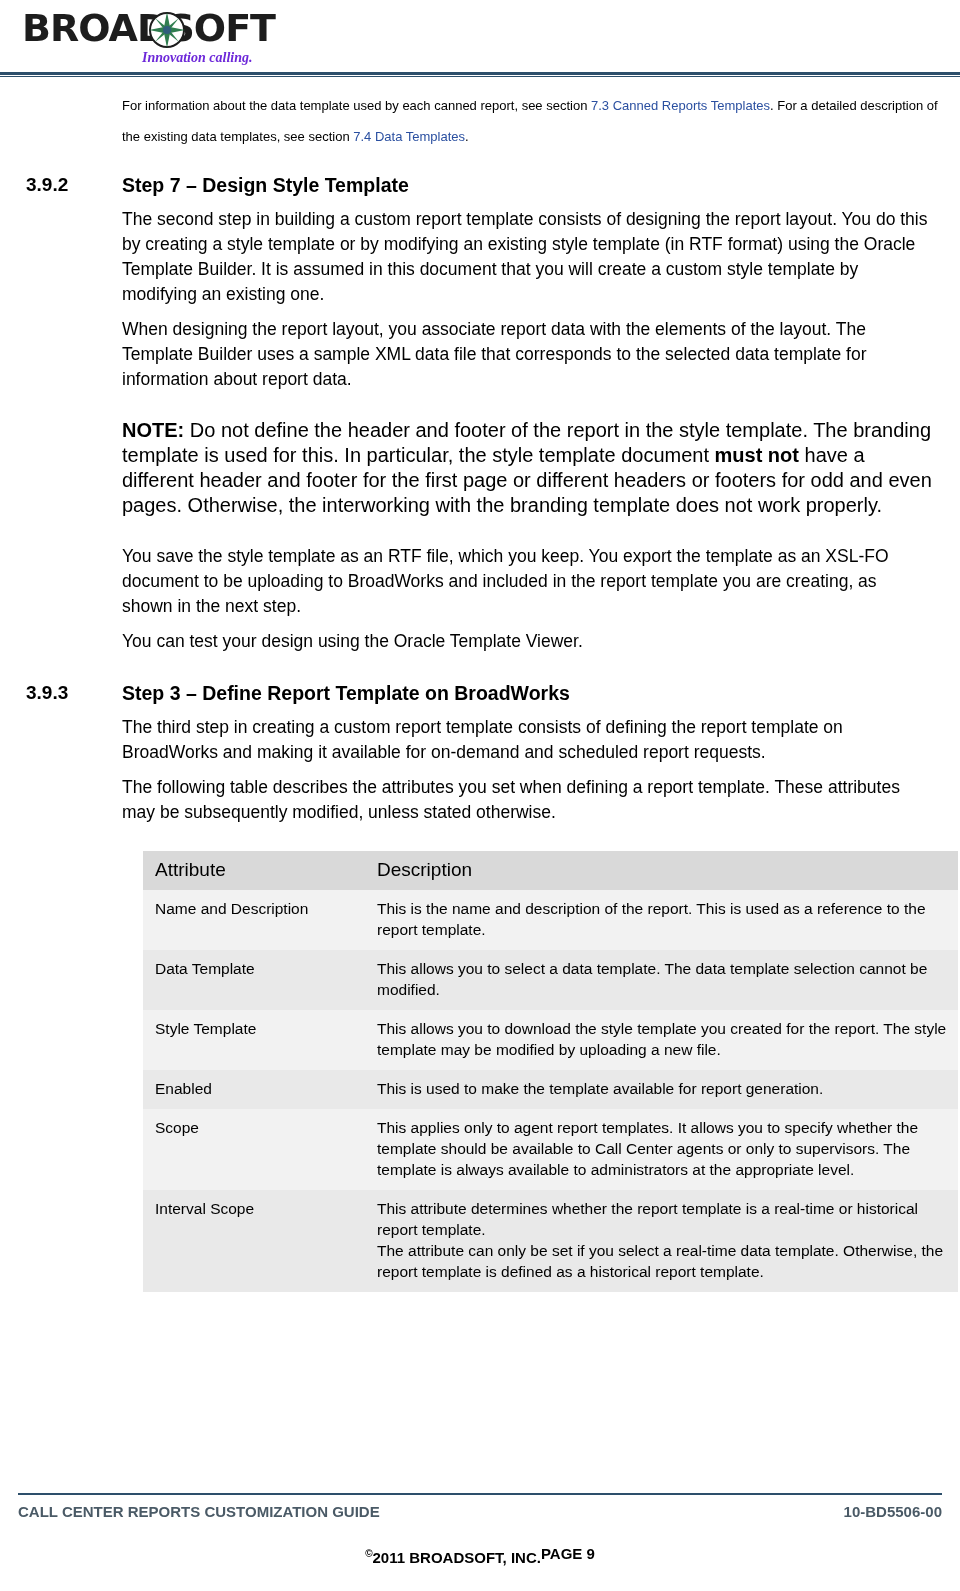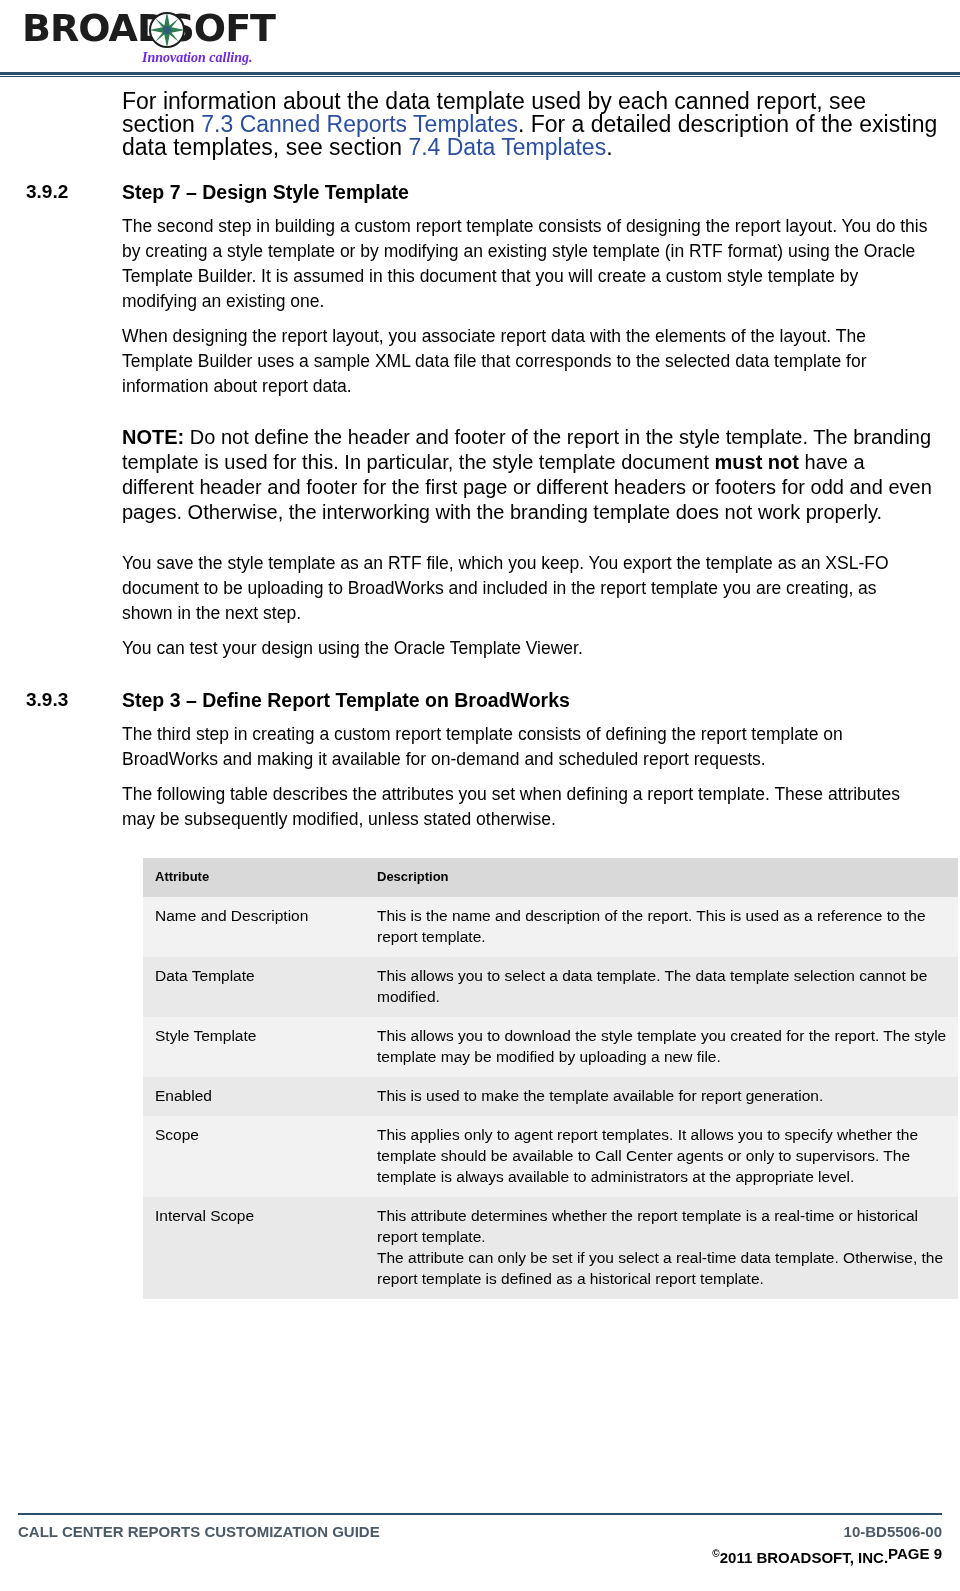--- a/index.html
+++ b/index.html
@@ -75,22 +75,22 @@
     height: 1px;
     background: #2d4f6b;
   }
 
   
   .content {
     position: relative;
     padding: 0 18px 0 18px;
   }
   .body-text {
-    font-size: 23px;
-    line-height: 23px;
+    font-size: 13px;
+    line-height: 31px;
     color: #000;
   }
   .intro {
     margin: 12px 0 0 104px;
     width: 820px;
   }
   .lnk { color: #2a4fa0; }
 
   .sec {
     position: relative;
@@ -131,22 +131,22 @@
     table-layout: fixed;
   }
   .tbl td, .tbl th {
     vertical-align: top;
     padding: 8px 10px 10px 12px;
     font-size: 15.5px;
     line-height: 21px;
     text-align: left;
   }
   .tbl th {
-    font-weight: bold;
-    font-size: 13px;
+    font-weight: normal;
+    font-size: 19px;
   }
   .col-attr { width: 200px; }
   .row-head td, .row-head th { background: #d9d9d9; }
   .row-alt .cell-attr { background: #e9e9e9; }
   .cell-attr { background: #f2f2f2; }
   .cell-desc { background: #f2f2f2; }
   .row-alt .cell-desc { background: #e9e9e9; }
 
   
   .footer {
@@ -165,25 +165,26 @@
     display: flex;
     justify-content: space-between;
     font-size: 15px;
     font-weight: bold;
     line-height: 22px;
   }
   .footer-left { color: #4a5a66; }
   .footer-right { color: #4a5a66; }
   .footer-row2 {
     display: flex;
-    justify-content: flex-end;
+    justify-content: center;
     font-size: 15px;
     font-weight: bold;
     line-height: 22px;
     color: #000;
+    margin-top: 20px;
   }
   sup { font-size: 10px; }
 </style>
 </head>
 <body>
 
 <div class="page-header">
   <div class="logo-wrap">
     <div class="logo-text">
       <span>BROAD</span><span class="soft">SOFT</span>

